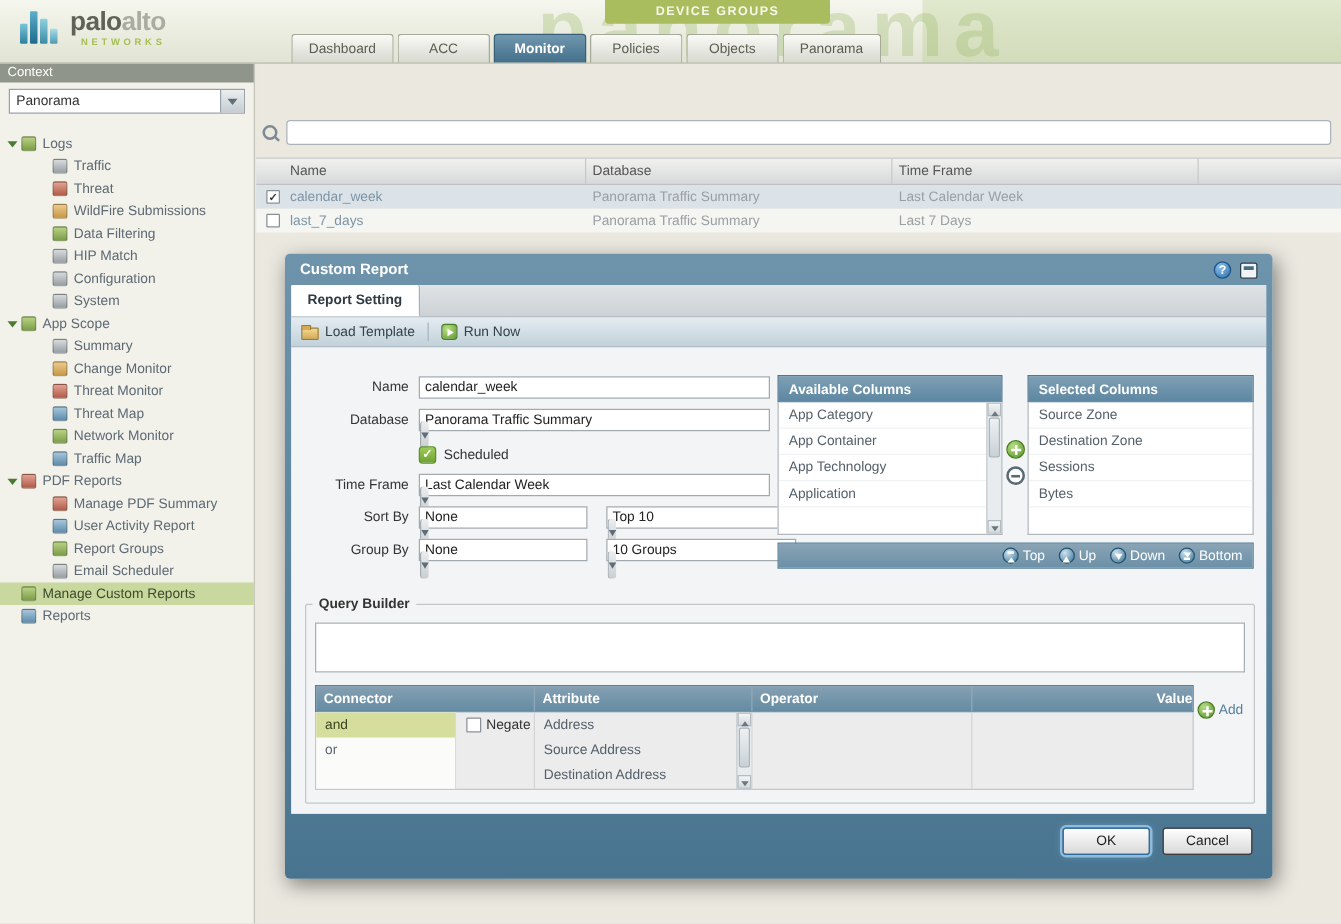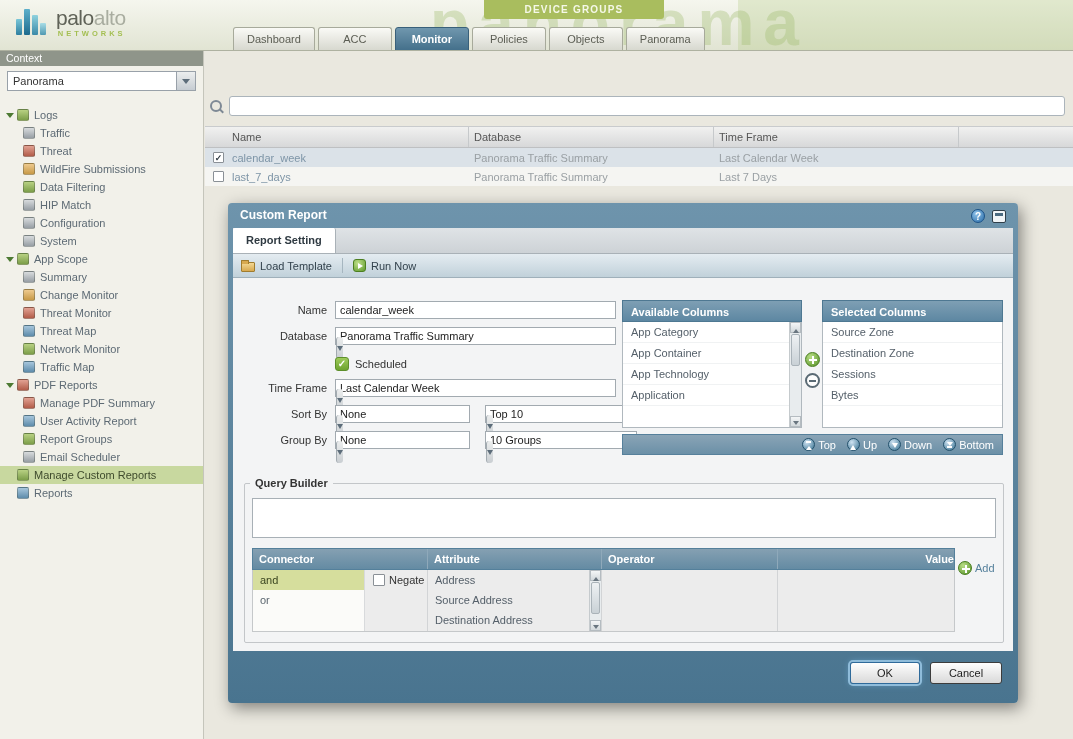--- a/index.html
+++ b/index.html
@@ -22,21 +22,21 @@
     text-align:center; line-height:19px; border-radius:0 0 3px 3px; }
 
   .logo { position:absolute; left:14px; top:7px; display:flex; align-items:flex-start; gap:8px; }
   .logo-mark { display:flex; align-items:flex-end; gap:2px; height:30px; padding:2px; }
   .logo-mark i { display:block; width:6px; border-radius:1px; }
   .lb1 { height:16px; background:linear-gradient(#79c6d8,#2e7fa0); }
   .lb2 { height:26px; background:linear-gradient(#5db0cb,#1d6a8d); }
   .lb3 { height:20px; background:linear-gradient(#8fd2de,#3b8aa8); }
   .lb4 { height:12px; background:linear-gradient(#a8dde6,#5099b2); }
   .logo-text { line-height:1; }
-  .logo-name { font-size:21px; font-weight:normal; letter-spacing:-0.5px;text-align:center; }
+  .logo-name { font-size:21px; font-weight:bold; letter-spacing:-0.5px;text-align:center; }
   .logo-name .p1 { color:#5f6257; }
   .logo-name .p2 { color:#a9ada0; }
   .logo-sub { text-align:right; font-size:7.5px; letter-spacing:3px; color:#a4bf52; margin-top:2px; font-weight:bold; }
 
   .tabs { position:absolute; left:233px; bottom:-1px; display:flex; gap:3px; }
   .tab { min-width:74px; padding:5px 13px 5px; text-align:center;
     background:linear-gradient(#fafaf6,#d7d8cf); border:1px solid #a7aa9b; border-bottom:1px solid #aeb1a0;
     border-radius:3px 3px 0 0; color:#5b5d53; }
   .tab.active { background:linear-gradient(#7097ae,#44708b); color:#fff; font-weight:bold; border-color:#39607a; }
 
@@ -47,21 +47,21 @@
   .context-select { margin:5px 7px 7px; height:20px; background:#fff; border:1px solid #99a1a9; display:flex; }
   .context-value { flex:1; padding:3px 5px; color:#333; overflow:hidden; white-space:nowrap; }
   .select-btn { width:19px; background:linear-gradient(#eceeee,#c6ccd2); border-left:1px solid #99a1a9;
     display:flex; align-items:center; justify-content:center; }
   .arr-down { width:0; height:0; border:4px solid transparent; border-top:5px solid #5d6d7a; margin-top:4px; }
 
   .tree { list-style:none; padding-top:8px; }
   .tree-item { display:flex; align-items:center; height:18px; color:#5d6a74; white-space:nowrap; }
   .tree-item.group { padding-left:6px; }
   .tree-item.toplevel { padding-left:17px; }
-  .tree-item.child { padding-left:23px; }
+  .tree-item.child { padding-left:42px; }
   .tree-item.selected { background:#c8d89f; color:#3e4a2c; }
   .twisty { width:0; height:0; border:4px solid transparent; border-top:5px solid #4d7a33; margin:4px 3px 0 0; }
   .ticon { flex:0 0 12px; width:12px; height:12px; margin-right:5px; border-radius:2px; border:1px solid rgba(60,70,60,0.35); }
   .ic-green  { background:linear-gradient(#b8d183,#7c9e49); }
   .ic-blue   { background:linear-gradient(#a7c6dc,#5e8cab); }
   .ic-gray   { background:linear-gradient(#d8dbdd,#979ea4); }
   .ic-red    { background:linear-gradient(#e2a293,#b25c49); }
   .ic-orange { background:linear-gradient(#eeca8e,#c79947); }
 
   

